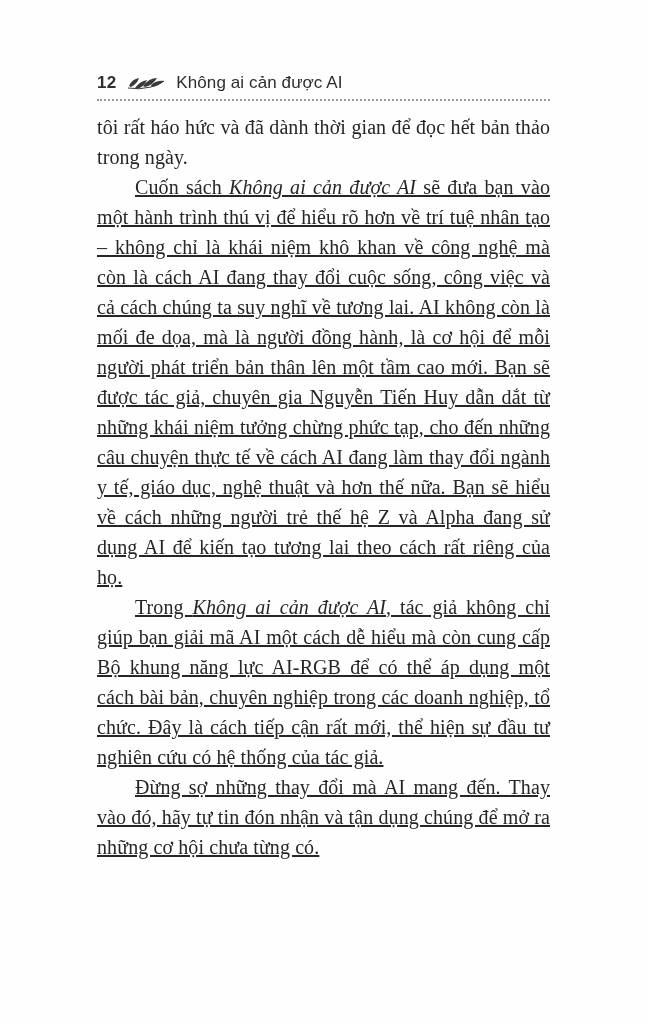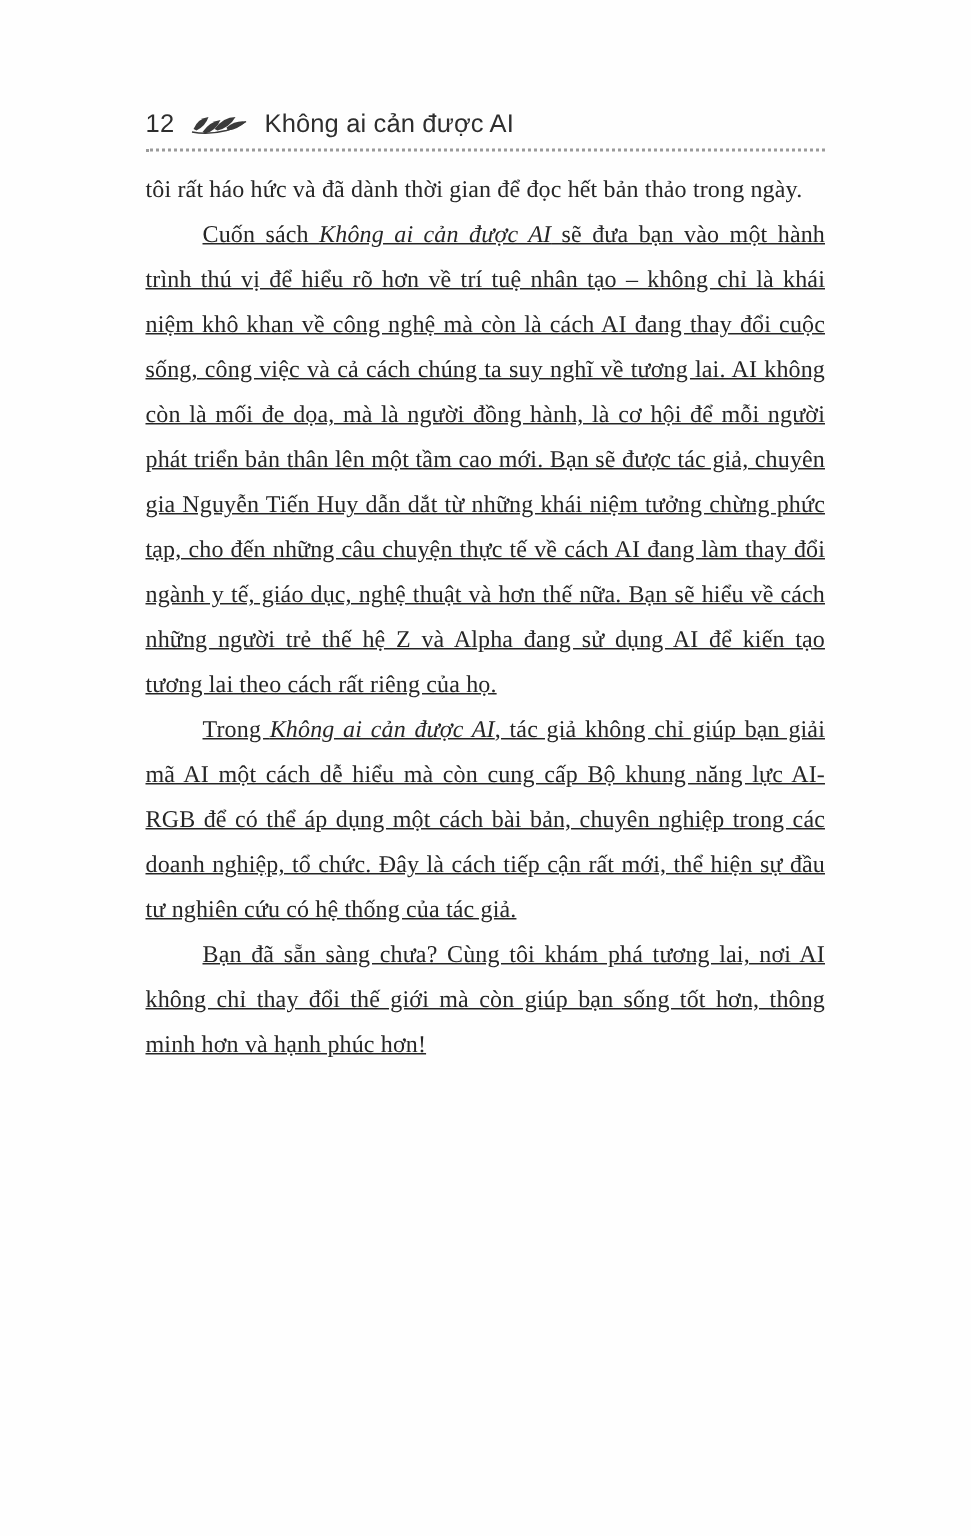--- a/index.html
+++ b/index.html
@@ -24,42 +24,42 @@
   .page-header{
     display:flex;
     align-items:center;
     gap:9px;
     height:22px;
     font-family:"Liberation Sans", sans-serif;
     font-size:17px;
     color:var(--header-color);
   }
   .page-number{
-    font-weight:400;
+    font-weight:700;
     letter-spacing:0.2px;
   }
   .ornament{
     display:inline-flex;
     align-items:center;
     margin:0 2px;
   }
   .running-title{
     font-weight:400;
     letter-spacing:0.1px;
   }
   .dotted-rule{
     margin-top:5px;
     height:0;
     border:none;
     border-bottom:2px dotted var(--dot-color);
   }
   
   .page-body{
     margin-top:11px;
-    font-size:16px;
+    font-size:20px;
     line-height:30px;
     color:var(--text-color);
     text-align:justify;
     letter-spacing:0.1px;
   }
   .para{margin:0;}
   .para.indent{text-indent:38px;text-decoration:underline;}
   .book-title-italic{
     font-style:italic;
   }
@@ -85,16 +85,16 @@
     <span class="running-title">Không ai cản được AI</span>
   </div>
 
   <hr class="dotted-rule">
 
   <div class="page-body">
 
   <p class="para"><span class="text-run">tôi rất háo hức và đã dành thời gian để đọc hết bản thảo trong ngày.</span></p>
       <p class="para indent"><span class="text-run">Cuốn sách </span><span class="book-title-italic">Không ai cản được AI</span><span class="text-run"> sẽ đưa bạn vào một hành trình thú vị để hiểu rõ hơn về trí tuệ nhân tạo – không chỉ là khái niệm khô khan về công nghệ mà còn là cách AI đang thay đổi cuộc sống, công việc và cả cách chúng ta suy nghĩ về tương lai. AI không còn là mối đe dọa, mà là người đồng hành, là cơ hội để mỗi người phát triển bản thân lên một tầm cao mới. Bạn sẽ được tác giả, chuyên gia Nguyễn Tiến Huy dẫn dắt từ những khái niệm tưởng chừng phức tạp, cho đến những câu chuyện thực tế về cách AI đang làm thay đổi ngành y tế, giáo dục, nghệ thuật và hơn thế nữa. Bạn sẽ hiểu về cách những người trẻ thế hệ Z và Alpha đang sử dụng AI để kiến tạo tương lai theo cách rất riêng của họ.</span></p>
       <p class="para indent"><span class="text-run">Trong </span><span class="book-title-italic">Không ai cản được AI</span><span class="text-run">, tác giả không chỉ giúp bạn giải mã AI một cách dễ hiểu mà còn cung cấp Bộ khung năng lực AI-RGB để có thể áp dụng một cách bài bản, chuyên nghiệp trong các doanh nghiệp, tổ chức. Đây là cách tiếp cận rất mới, thể hiện sự đầu tư nghiên cứu có hệ thống của tác giả.</span></p>
-      <p class="para indent"><span class="text-run">Bạn đã sẵn sàng chưa? Cùng tôi khám phá tương lai, nơi AI không chỉ thay đổi thế giới mà còn giúp bạn sống tốt hơn, thông minh hơn và hạnh phúc hơn!</span></p>
+      <p class="para indent"><span class="text-run">Đừng sợ những thay đổi mà AI mang đến. Thay vào đó, hãy tự tin đón nhận và tận dụng chúng để mở ra những cơ hội chưa từng có.</span></p>
     </div>
 
 </div>
 
 </body></html>

